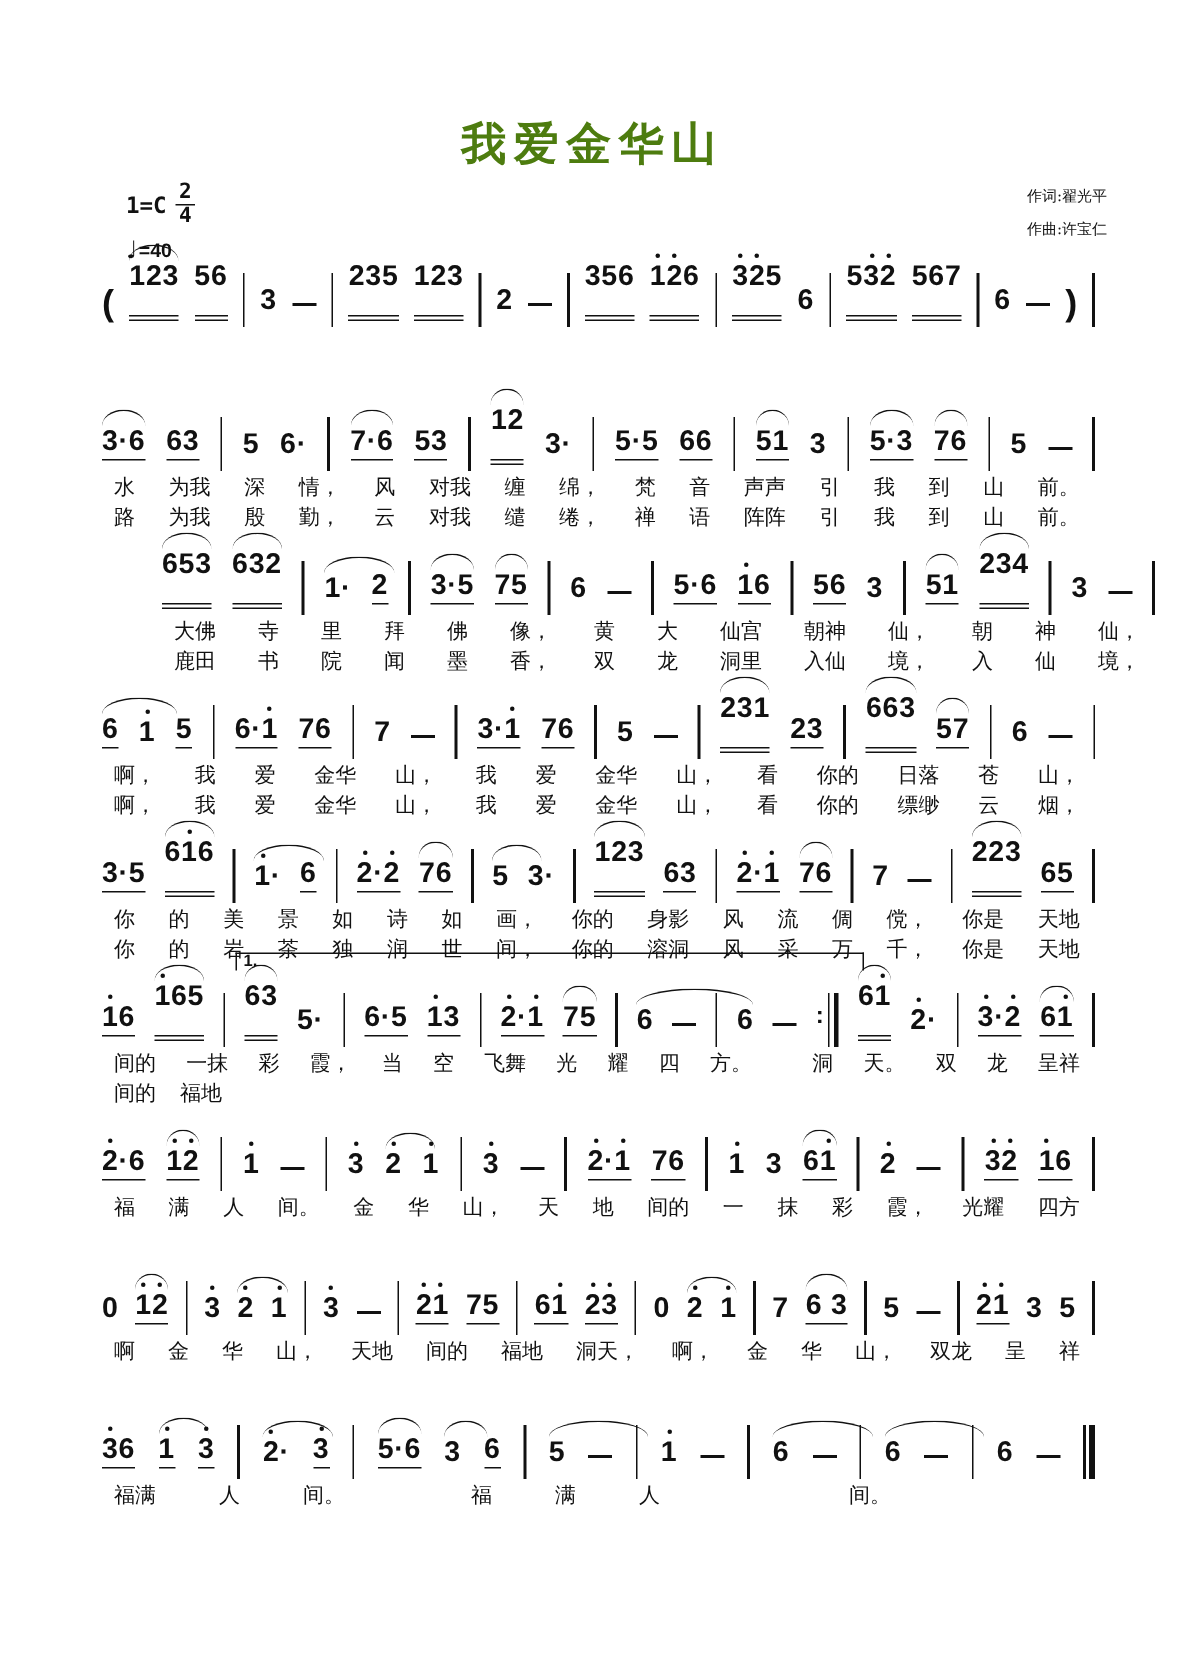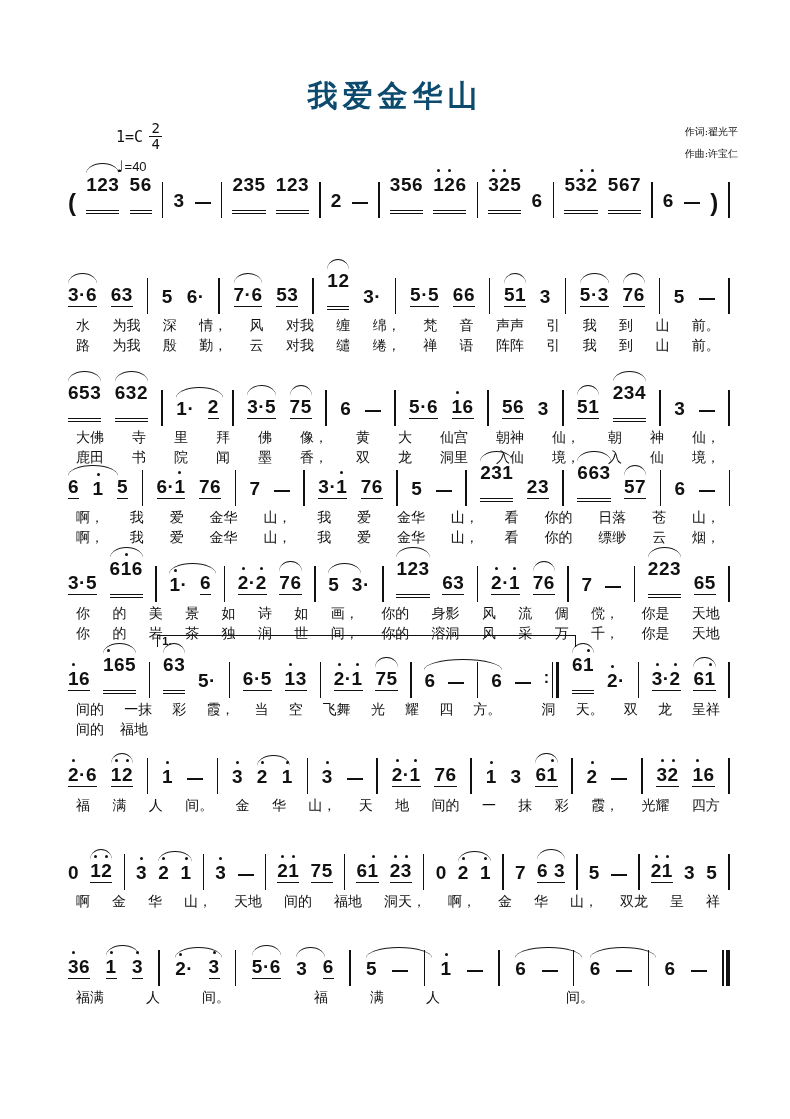--- a/index.html
+++ b/index.html
@@ -5,23 +5,23 @@
   html,body { margin:0; padding:0; background:#888; }
   .page {
     position:relative; width:790px; height:1119px; margin:0 auto;
     background:#ffffff; overflow:hidden;
     font-family:"Liberation Sans", sans-serif; color:#111;
   }
   
   .title {
     position:absolute; top:76px; left:0; right:0; text-align:center;
     font-family:"DejaVu Serif", serif; font-size:30px; font-weight:bold;
-    letter-spacing:5px; color:#0c4a6e;
+    letter-spacing:5px; color:#4d7c0f;
   }
-  .keyblock { position:absolute; left:84px; top:122px; font-size:15px; font-weight:normal;margin-left:32px; }
+  .keyblock { position:absolute; left:84px; top:122px; font-size:15px; font-weight:bold; }
   .keyrow { display:flex; align-items:center; gap:6px; }
   .keysig { font-family:"DejaVu Sans Mono", monospace; font-size:15px; }
   .meter { display:inline-flex; flex-direction:column; align-items:center; line-height:13px; font-size:14px; font-family:"DejaVu Sans Mono", monospace;}
   .meter .fline { width:13px; height:1px; background:#111; margin:1px 0; }
   .temporow { margin-top:6px; font-size:13px; display:flex; align-items:center; }
   .temporow .qnote { font-family:"DejaVu Sans", sans-serif; font-size:16px; margin-right:1px; }
   .credits { position:absolute; right:52px; top:121px; font-size:10px; line-height:22px; text-align:left; font-family:"DejaVu Serif", serif; }
   
   .sysarea { position:absolute; inset:0; }
   .system { position:absolute; left:68px; width:662px; }
@@ -178,21 +178,21 @@
           <span class="lyric">禅</span>
           <span class="lyric">语</span>
           <span class="lyric">阵阵</span>
           <span class="lyric">引</span>
           <span class="lyric">我</span>
           <span class="lyric">到</span>
           <span class="lyric">山</span>
           <span class="lyric">前。</span>
         </div>
       </div>
-      <div class="system" style="top: 380px;">
+      <div class="system" style="top: 364px; margin-left: 40px;">
         <div class="notes-row">
           <span class="note u2"><span class="nb"><span class="ch">6</span><span class="ch">5</span><span class="ch">3</span></span><span class="slur"></span></span>
           <span class="note u2"><span class="nb"><span class="ch">6</span><span class="ch">3</span><span class="ch">2</span></span><span class="slur"></span></span>
           <span class="bar"></span>
           <span class="note"><span class="nb"><span class="ch">1</span><span class="ch">·</span></span><span class="slur" style="width: 260%;"></span></span>
           <span class="note u1"><span class="nb"><span class="ch">2</span></span></span>
           <span class="bar"></span>
           <span class="note u1"><span class="nb"><span class="ch">3</span><span class="ch">·</span><span class="ch">5</span></span><span class="slur"></span></span>
           <span class="note u1"><span class="nb"><span class="ch">7</span><span class="ch">5</span></span><span class="slur"></span></span>
           <span class="bar"></span>

